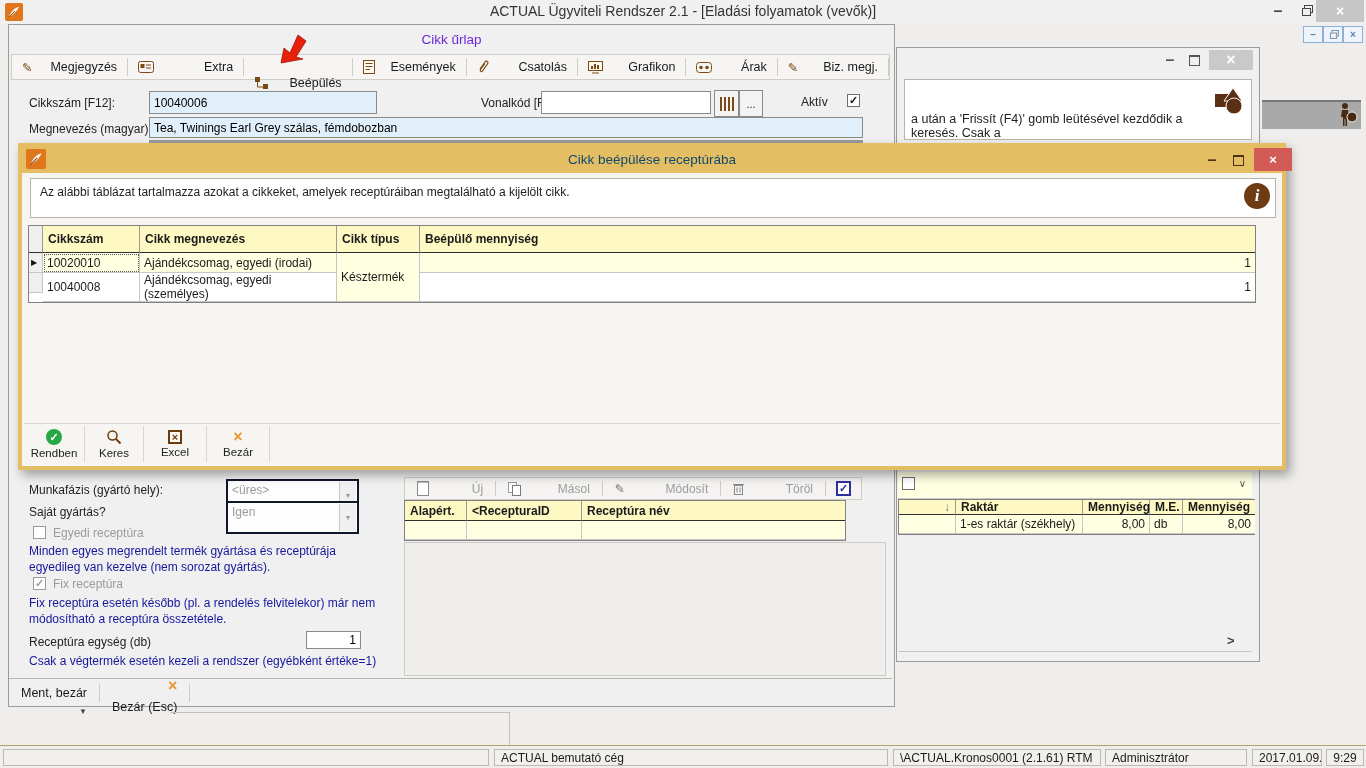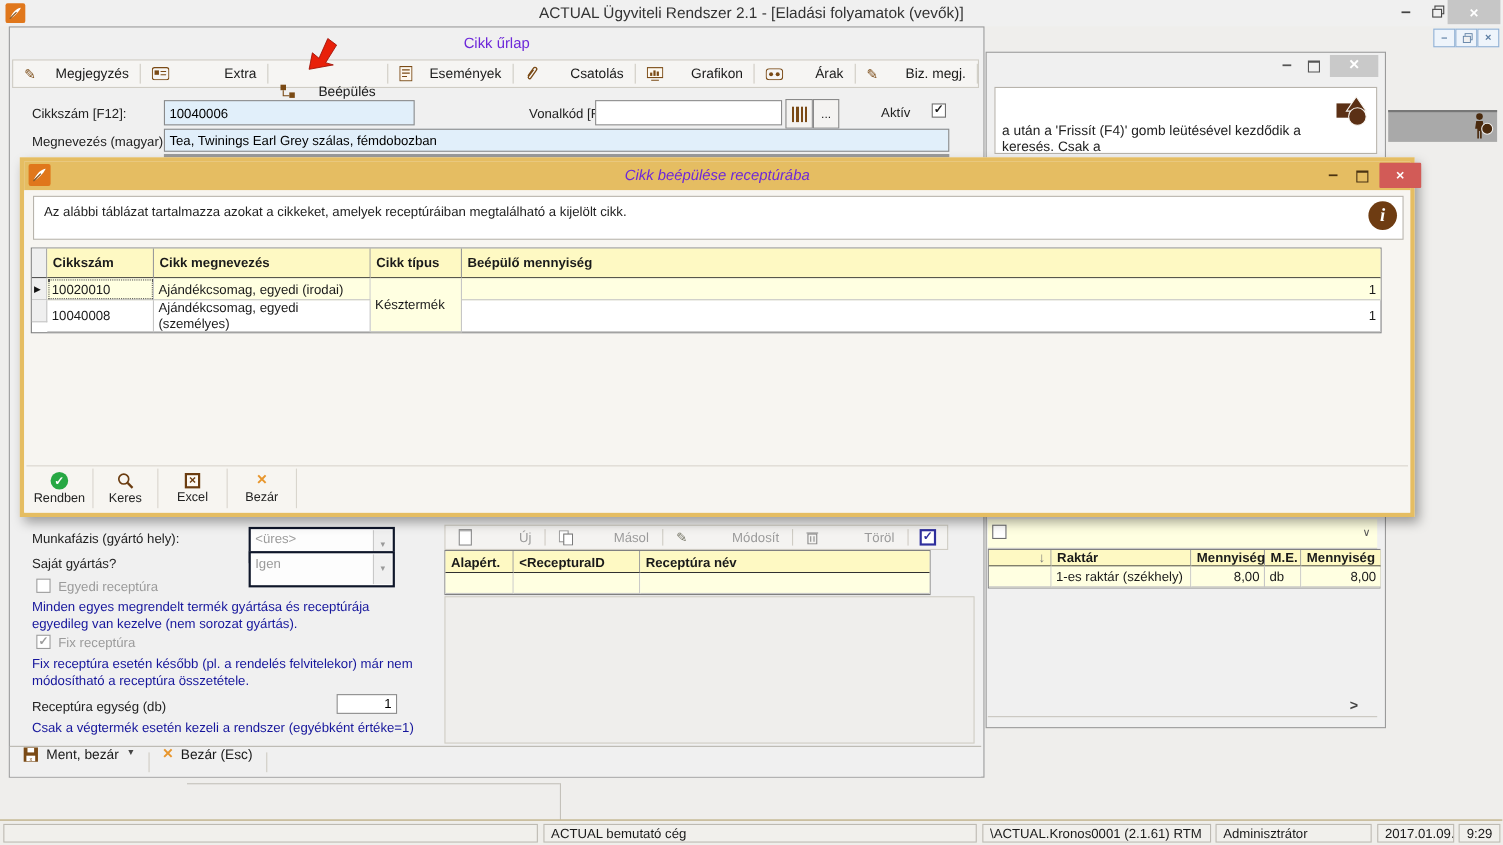--- a/index.html
+++ b/index.html
@@ -49,26 +49,26 @@
   .combo-arrow{position:absolute;right:1px;top:1px;bottom:1px;width:16px;background:#f0f0f0;border-left:1px solid #c8c8c8;
      color:#9a9a9a;display:flex;align-items:center;justify-content:center;font-size:7px;}
   .hint-blue{font-size:12px;color:#16169c;line-height:16px;}
   .dis-label{font-size:12px;color:#9b9b9b;}
   .mt-item{display:flex;align-items:center;justify-content:space-between;padding:0 12px;font-size:12px;color:#9b9b9b;}
   .cb-blue{width:15px;height:15px;border:2px solid #2f2f9d;background:#fff;color:#2f2f9d;font-weight:bold;font-size:11px;
      line-height:11px;text-align:center;box-sizing:border-box;}
   .cb-blue::after{content:"\2713";}
   .groupbox{border:1px solid #cfccc4;background:#efeeec;}
   .bottombar{border-top:1px solid #b9b6ae;background:#f0f0f0;display:flex;align-items:center;}
-  .bb-item{display:flex;align-items:flex-start;gap:7px;padding:0 12px;font-size:12.5px;color:#1a1a1a;height:100%;}
+  .bb-item{display:flex;align-items:flex-end;gap:7px;padding:0 12px;font-size:12.5px;color:#1a1a1a;height:100%;flex-direction:column;}
   
   .dialog{left:18px;top:143px;width:1268px;height:327px;border:4px solid #e5bd62;background:#f7f5f1;
      box-shadow:4px 5px 10px rgba(0,0,0,.35);box-sizing:border-box;}
   .dlg-title{left:0;top:0;right:0;height:26px;background:#e5bd62;}
-  .dlg-title-text{width:100%;text-align:center;font-size:13.5px;color:#6d28d9;padding-top:5px;font-style:italic;}
+  .dlg-title-text{width:100%;text-align:center;font-size:13.5px;color:#0c4a6e;padding-top:5px;}
   .dlg-icon{left:4px;top:2px;width:20px;height:20px;background:#e0771c;border-radius:2px;}
   .dlg-ctl{display:flex;align-items:center;justify-content:center;color:#4a3312;}
   .dlg-close{background:#d25b57;color:#fff;font-weight:bold;font-size:13px;border-radius:1px;}
   .max-g{width:9px;height:8px;border:1px solid currentColor;border-top-width:2px;}
   .info-icon{width:26px;height:26px;border-radius:50%;background:#6e3c12;color:#fff;display:flex;align-items:center;justify-content:center;}
   .info-icon::after{content:"i";font-family:"Liberation Serif",serif;font-style:italic;font-weight:bold;font-size:17px;}
   .dlg-buttons{display:flex;align-items:stretch;border-top:1px solid #d9d5cd;}
   .dlg-btn{display:flex;flex-direction:column;align-items:center;justify-content:center;gap:2px;font-size:11.5px;color:#222;}
   .dlg-bsep{width:1px;background:#d9d5cd;margin:2px 0;}
   .ok-icon{width:16px;height:16px;border-radius:50%;background:#27a844;color:#fff;font-size:11px;font-weight:bold;

